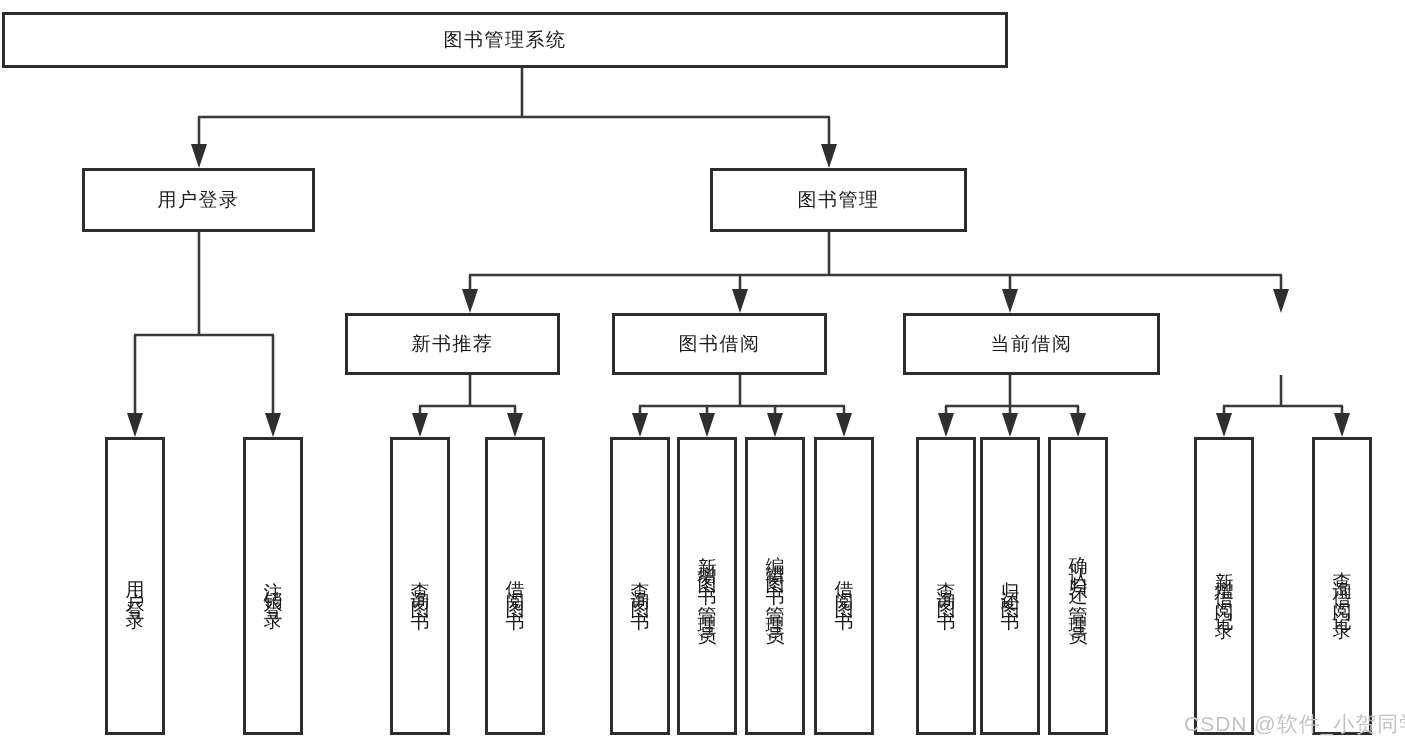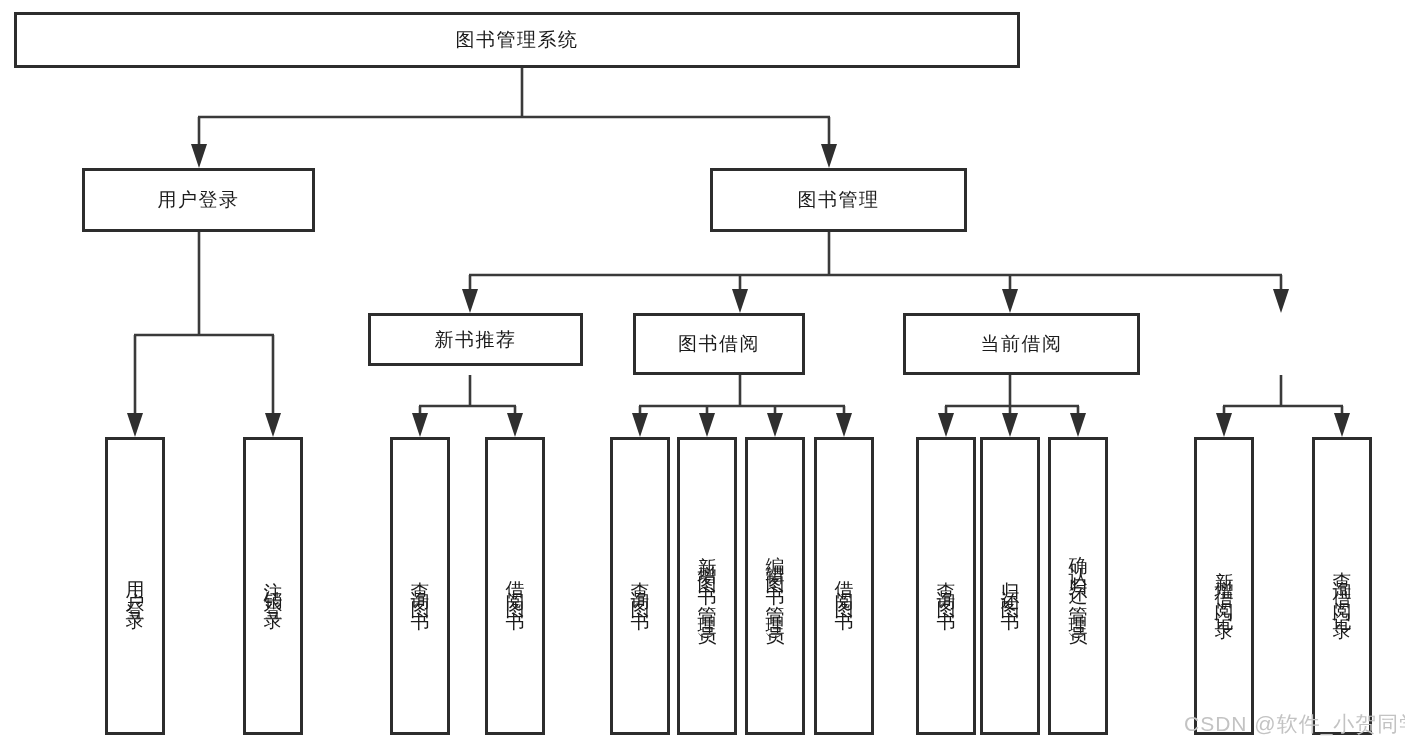--- a/index.html
+++ b/index.html
@@ -110,38 +110,38 @@
         <line x1="1281" y1="375" x2="1281" y2="406"></line>
         <line x1="1223" y1="406" x2="1343" y2="406"></line>
         <line x1="1224" y1="406" x2="1224" y2="416"></line>
         <polygon points="1216,413 1232,413 1224,437" stroke="none"></polygon>
         <line x1="1342" y1="406" x2="1342" y2="416"></line>
         <polygon points="1334,413 1350,413 1342,437" stroke="none"></polygon>
       </g>
     </g>
   </svg>
 
-  <div class="node hbox" style="left:14px;top:12px;width:1006px;height:56px">
+  <div class="node hbox" style="left:2px;top:12px;width:1006px;height:56px">
     <span class="lbl">图书管理系统</span>
   </div>
 
   <div class="node hbox" style="left:82px;top:168px;width:233px;height:64px">
     <span class="lbl">用户登录</span>
   </div>
   <div class="node hbox" style="left:710px;top:168px;width:257px;height:64px">
     <span class="lbl">图书管理</span>
   </div>
 
-  <div class="node hbox" style="left:368px;top:313px;width:215px;height:53px">
+  <div class="node hbox" style="left:345px;top:313px;width:215px;height:62px">
     <span class="lbl">新书推荐</span>
   </div>
-  <div class="node hbox" style="left:633px;top:313px;width:172px;height:62px">
+  <div class="node hbox" style="left:612px;top:313px;width:215px;height:62px">
     <span class="lbl">图书借阅</span>
   </div>
-  <div class="node hbox" style="left:903px;top:313px;width:237px;height:62px">
+  <div class="node hbox" style="left:903px;top:313px;width:257px;height:62px">
     <span class="lbl">当前借阅</span>
   </div>
 
   <div class="node vbox" style="left:105px;top:437px;width:60px;height:298px">
     <span class="vlbl">用户登录</span>
   </div>
   <div class="node vbox" style="left:243px;top:437px;width:60px;height:298px">
     <span class="vlbl">注销登录</span>
   </div>
 

